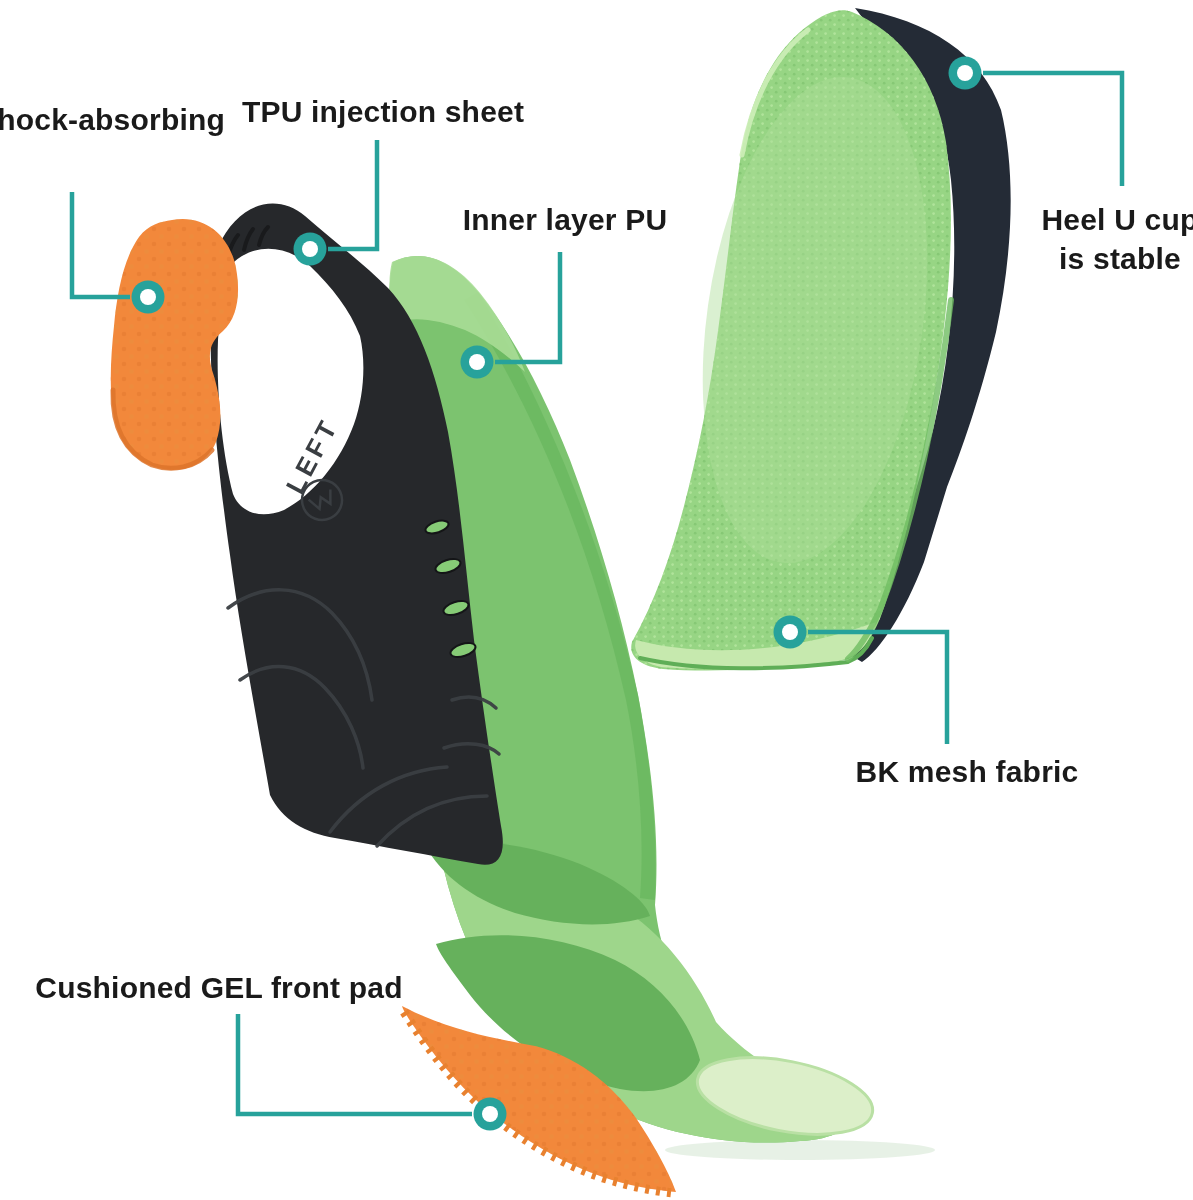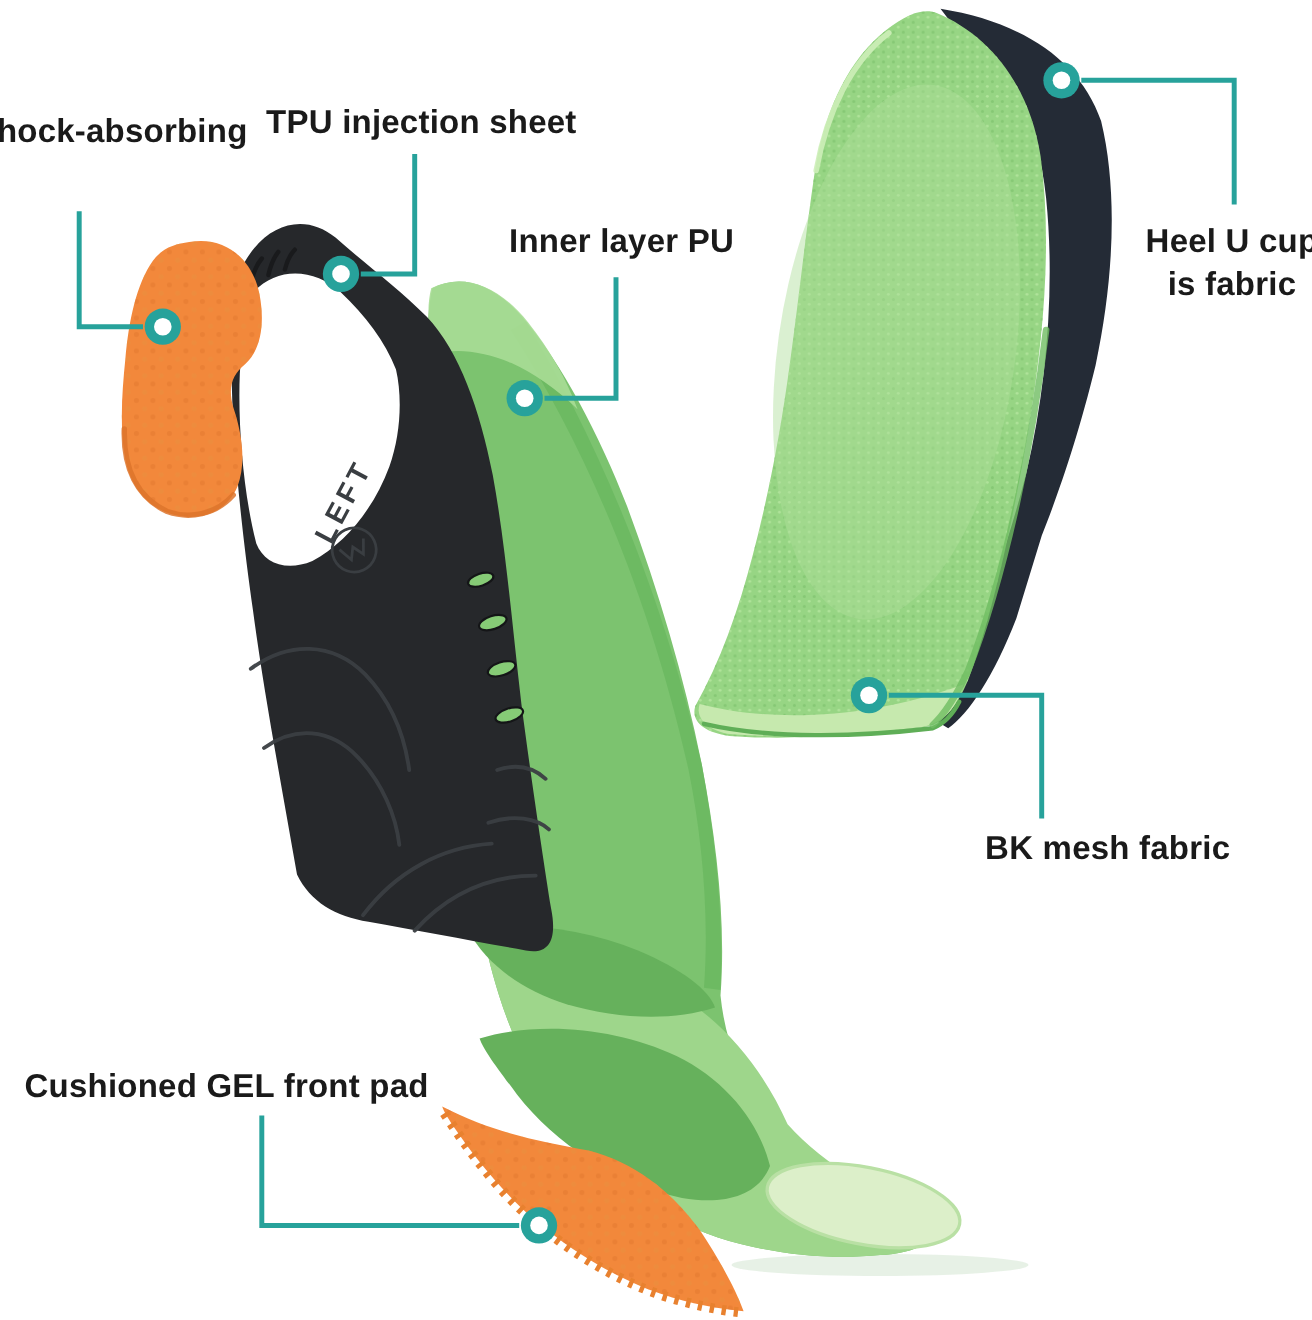--- a/index.html
+++ b/index.html
@@ -239,20 +239,20 @@
   <div class="label" style="left:101px;top:100px;">
     <span>Shock-absorbing</span><br>
   </div>
 
   <div class="label" style="left:383px;top:92px;">TPU injection sheet</div>
 
   <div class="label" style="left:565px;top:200px;">Inner layer PU</div>
 
   <div class="label" style="left:1120px;top:200px;">
     <span>Heel U cup</span><br>
-    <span>is fabric</span>
+    <span>is stable</span>
   </div>
 
-  <div class="label" style="left:1007px;top:752px;">BK mesh fabric</div>
-
-  <div class="label" style="left:206px;top:968px;">Cushioned GEL front pad</div>
+  <div class="label" style="left:967px;top:752px;">BK mesh fabric</div>
+
+  <div class="label" style="left:219px;top:968px;">Cushioned GEL front pad</div>
 
 </div>
 
 </body></html>

